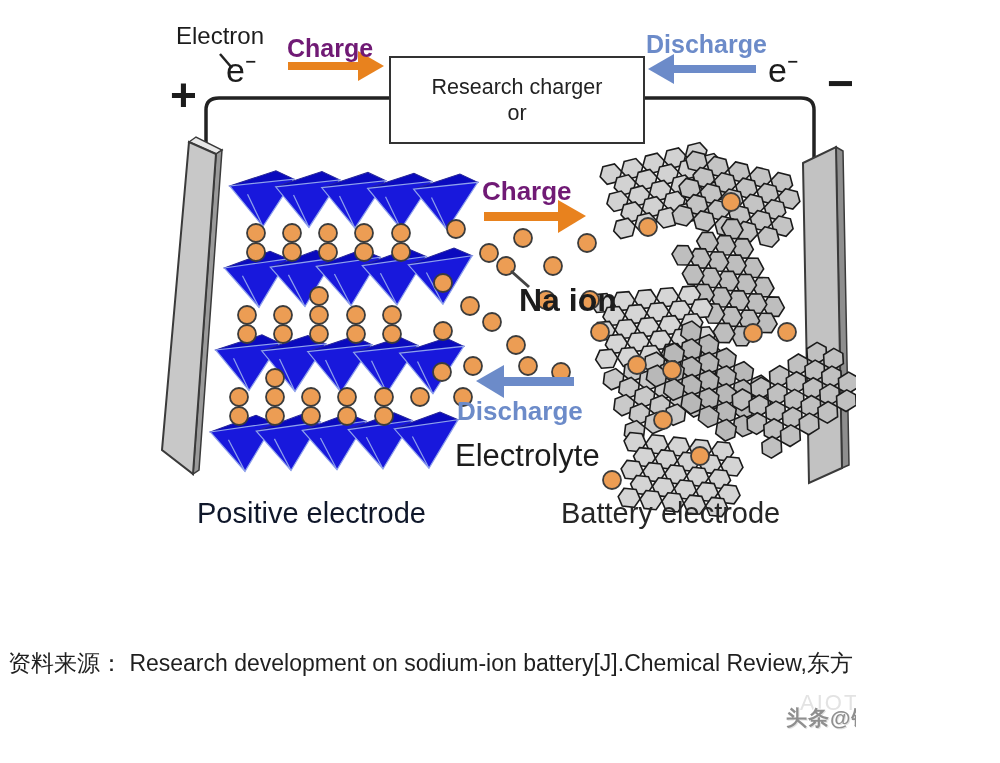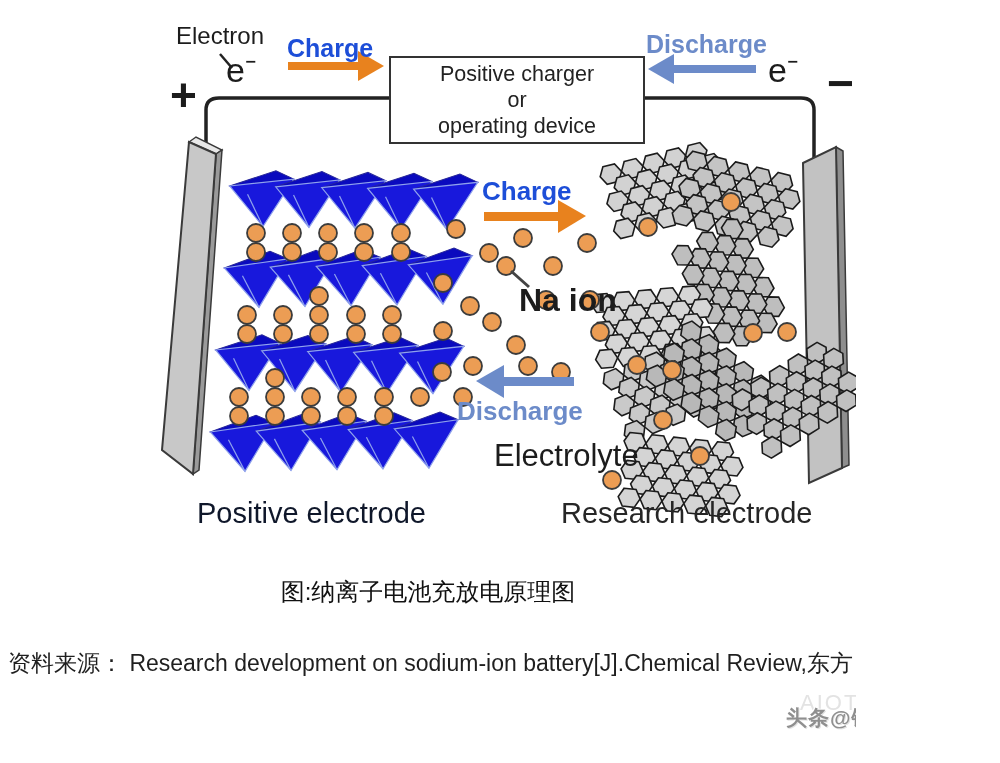--- a/index.html
+++ b/index.html
@@ -1,20 +1,20 @@
 <!DOCTYPE html>
 <html><head>
 <meta charset="utf-8">
 <style>
   html,body{margin:0;padding:0;background:#fff;}
   .stage{position:relative;width:856px;height:763px;background:#fff;overflow:hidden;
          font-family:"Liberation Sans", sans-serif;}
   .abs{position:absolute;white-space:nowrap;}
   .blk{color:#1c1c1c;}
-  .orange{color:#1d4ed8;}
+  .orange{color:#701a75;}
   .blue{color:#6C8BC9;text-align:center;}
   .bold{font-weight:700;}
   .devbox{position:absolute;left:389px;top:56px;width:252px;height:84px;
           border:2.5px solid #333;background:#fff;display:flex;flex-direction:column;
           justify-content:center;align-items:center;line-height:1.22;
           font-size:21.5px;color:#222;}
   .cap{position:absolute;left:0;top:576px;width:100%;text-align:center;
        font-size:24px;color:#111;}
   .src{position:absolute;left:8px;font-size:23px;color:#1f1f1f;}
   .wm-main{position:absolute;left:786px;top:704px;font-size:21px;font-weight:700;
@@ -197,38 +197,36 @@
       <polygon points="504,365 476,381 504,398" fill="#6C8BC9"></polygon>
     </g>
   </svg>
 
   <div class="abs blk" style="left:176px;top:22px;font-size:24px;">Electron</div>
   <div class="abs blk" style="left:226px;top:46px;font-size:34px;">e⁻</div>
   <div class="abs blk bold" style="left:170px;top:68px;font-size:46px;">+</div>
   <div class="abs orange bold" style="left:287px;top:34px;font-size:25px;">Charge</div>
 
   <div class="devbox">
-    <div>Positive charger</div>
+    <div>Research charger</div>
     <div>or</div>
-    <div>operating device</div>
   </div>
 
   <div class="abs blue bold" style="left:646px;top:30px;font-size:25px;">Discharge</div>
   <div class="abs blk" style="left:768px;top:46px;font-size:34px;">e⁻</div>
   <div class="abs blk bold" style="left:827px;top:56px;font-size:46px;">−</div>
 
   <div class="abs orange bold" style="left:482px;top:176px;font-size:26px;">Charge</div>
   <div class="abs blk bold" style="left:519px;top:282px;font-size:32px;">Na ion</div>
   <div class="abs blue bold" style="left:457px;top:396px;font-size:26px;">Discharge</div>
-  <div class="abs blk" style="left:455px;top:438px;font-size:31px;margin-left:39px;">Electrolyte</div>
+  <div class="abs blk" style="left:455px;top:438px;font-size:31px;">Electrolyte</div>
 
   <div class="abs" style="left:197px;top:497px;font-size:29px;color:#0f172a;">Positive electrode</div>
-  <div class="abs" style="left:561px;top:497px;font-size:29px;color:#262626;">Research electrode</div>
-
-  <div class="cap">图:纳离子电池充放电原理图</div>
+  <div class="abs" style="left:561px;top:497px;font-size:29px;color:#262626;">Battery electrode</div>
+
 
   <div class="src abs" style="top:648px;">资料来源： Research development on sodium-ion battery[J].Chemical Review,东方</div>
   <div class="src abs" style="top:720px;margin-top:48px;">证券研究所</div>
 
   <div class="wm-ghost abs">AIOT大数据</div>
   <div class="wm-main abs">头条@锂电百科</div>
 
 </div>
 
 </body></html>

